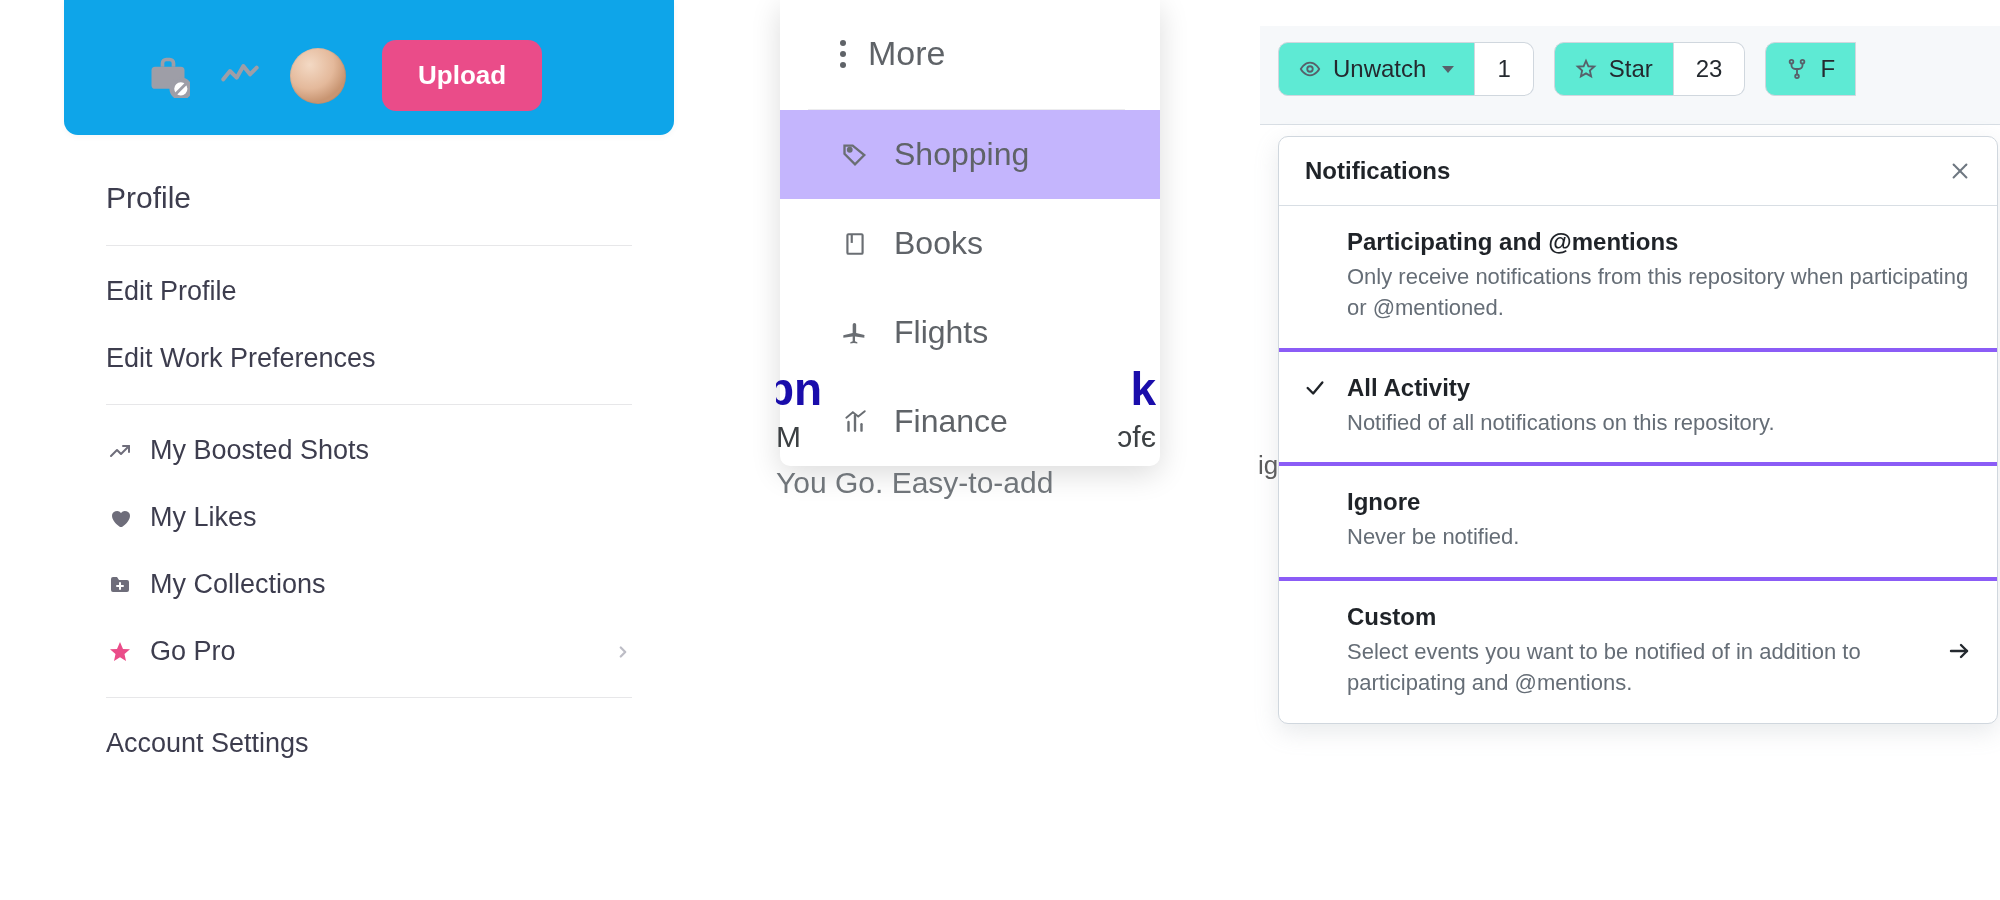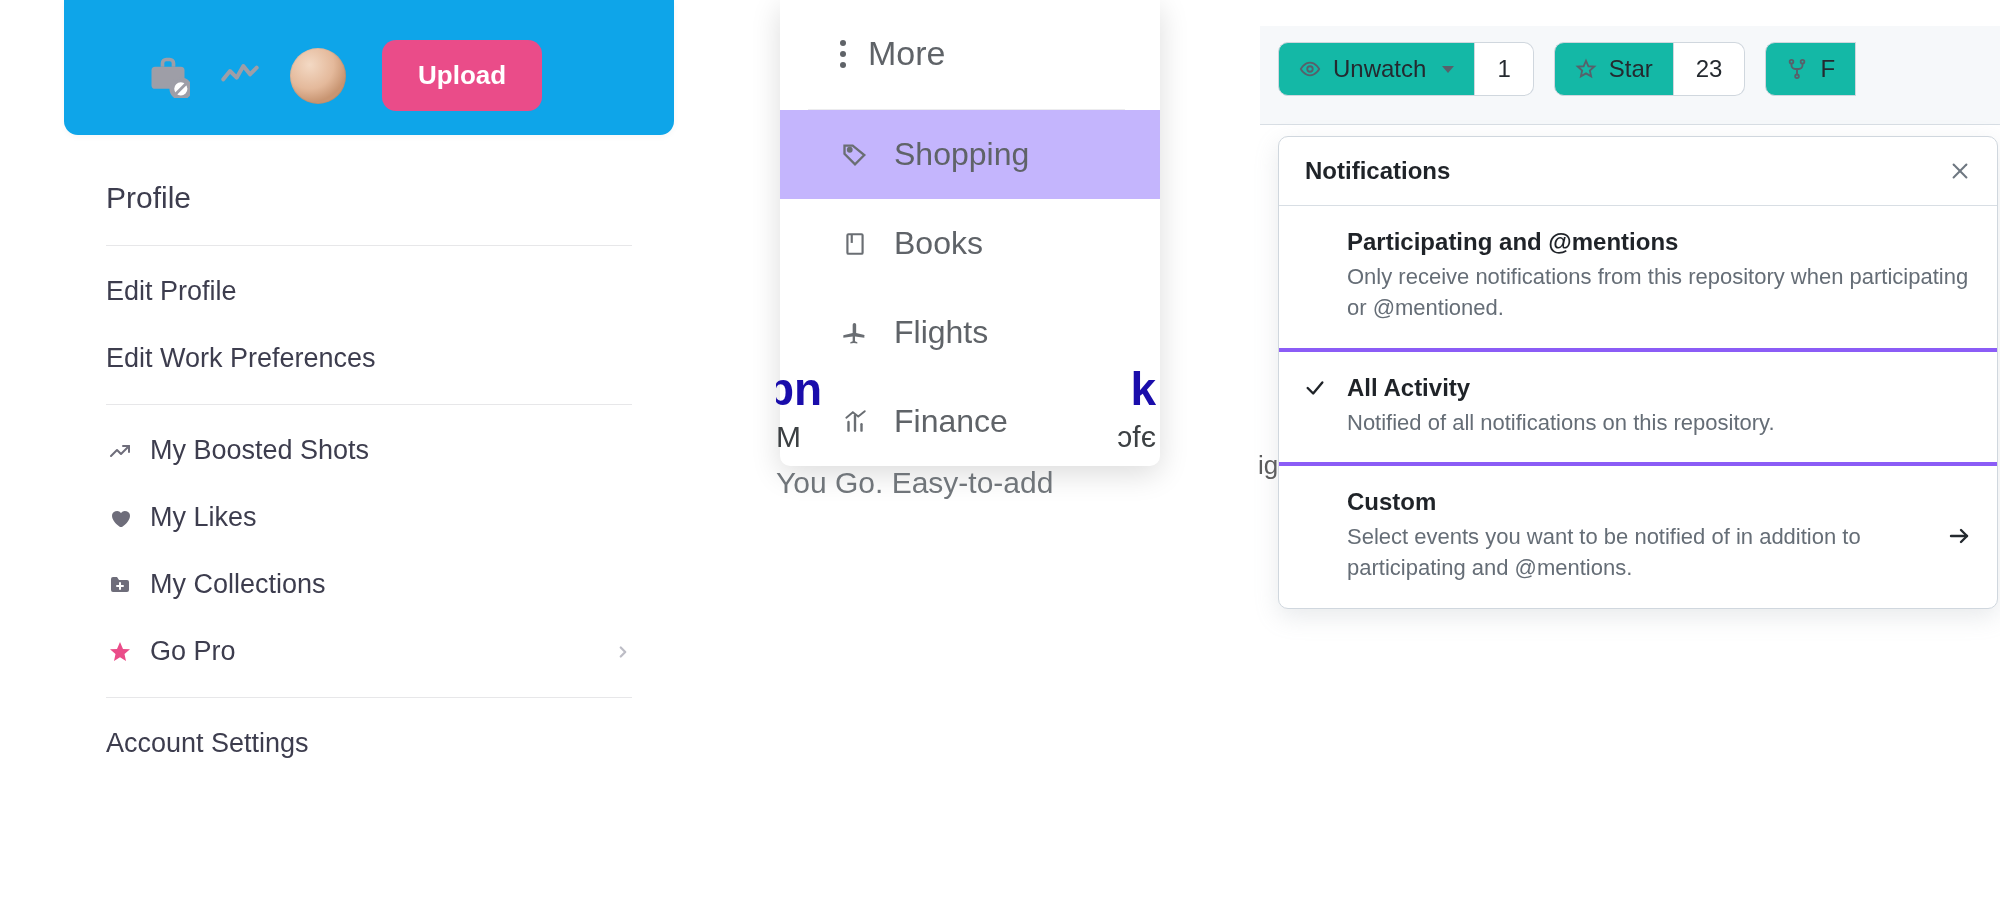--- a/index.html
+++ b/index.html
@@ -33,21 +33,21 @@
   .pb-item .ic{width:30px;height:30px;display:flex;align-items:center;justify-content:center;color:#6a6e73;}
   .pb-bgtext{position:absolute;left:-4px;width:380px;overflow:hidden;pointer-events:none;}
   .pb-bgtext.l1{top:362px;font-size:46px;font-weight:600;color:#1a0dab;}
   .pb-bgtext.l2{top:420px;font-size:30px;color:#3c4043;}
   .pb-bgtext.l3{top:466px;font-size:30px;color:#70757a;}
 
   
   .panel-c{position:absolute;left:1260px;top:26px;width:740px;}
   .gh-bar{display:flex;gap:20px;align-items:stretch;padding:16px 18px 28px 18px;background:#f6f8fa;border-bottom:1px solid #d8dee4;}
   .gh-group{display:flex;}
-  .gh-btn{display:flex;align-items:center;gap:12px;background:#14b8a6;border:1px solid #d0d7de;padding:8px 20px;font-size:24px;font-weight:500;color:#24292f;cursor:pointer;}
+  .gh-btn{display:flex;align-items:center;gap:12px;background:#5eead4;border:1px solid #d0d7de;padding:8px 20px;font-size:24px;font-weight:500;color:#24292f;cursor:pointer;}
   .gh-btn.first{border-radius:10px 0 0 10px;}
   .gh-btn.count{background:#fff;border-left:none;border-radius:0 10px 10px 0;font-weight:500;padding:12px 22px;}
   .gh-btn .caret{width:0;height:0;border-left:6px solid transparent;border-right:6px solid transparent;border-top:7px solid #57606a;margin-left:4px;}
   .gh-ic{width:22px;height:22px;display:flex;align-items:center;justify-content:center;color:#57606a;}
 
   .gh-pop{position:absolute;top:110px;left:18px;width:720px;background:#fff;border:1px solid #d0d7de;border-radius:10px;box-shadow:0 8px 24px rgba(140,149,159,0.2);}
   .gh-pop-head{display:flex;align-items:center;justify-content:space-between;padding:20px 26px;border-bottom:1px solid #d8dee4;}
   .gh-pop-head h3{margin:0;font-size:24px;font-weight:600;}
   .gh-close{color:#6e7781;cursor:pointer;font-size:24px;}
   .gh-opt{display:flex;gap:18px;padding:22px 26px 24px 22px;border-bottom:4px solid #8b5cf6;cursor:pointer;}
@@ -268,20 +268,27 @@
           <svg width="22" height="22" viewBox="0 0 24 24" fill="none" stroke="currentColor" stroke-width="2.6" stroke-linecap="round" stroke-linejoin="round">
               <polyline points="4 12 10 18 20 6"></polyline>
             </svg>
         </span>
         <div>
           <p class="gh-opt-title">All Activity</p>
           <p class="gh-opt-desc">Notified of all notifications on this repository.</p>
         </div>
       </div>
 
+      <div class="gh-opt">
+        <span class="gh-check"></span>
+        <div>
+          <p class="gh-opt-title">Ignore</p>
+          <p class="gh-opt-desc">Never be notified.</p>
+        </div>
+      </div>
 
       <div class="gh-opt">
         <span class="gh-check"></span>
         <div style="flex:1">
           <p class="gh-opt-title">Custom</p>
           <p class="gh-opt-desc">Select events you want to be notified of in addition to participating and @mentions.</p>
         </div>
         <span class="gh-arrow">
           <svg width="24" height="24" viewBox="0 0 24 24" fill="none" stroke="currentColor" stroke-width="2.4" stroke-linecap="round" stroke-linejoin="round">
               <line x1="4" y1="12" x2="20" y2="12"></line>

